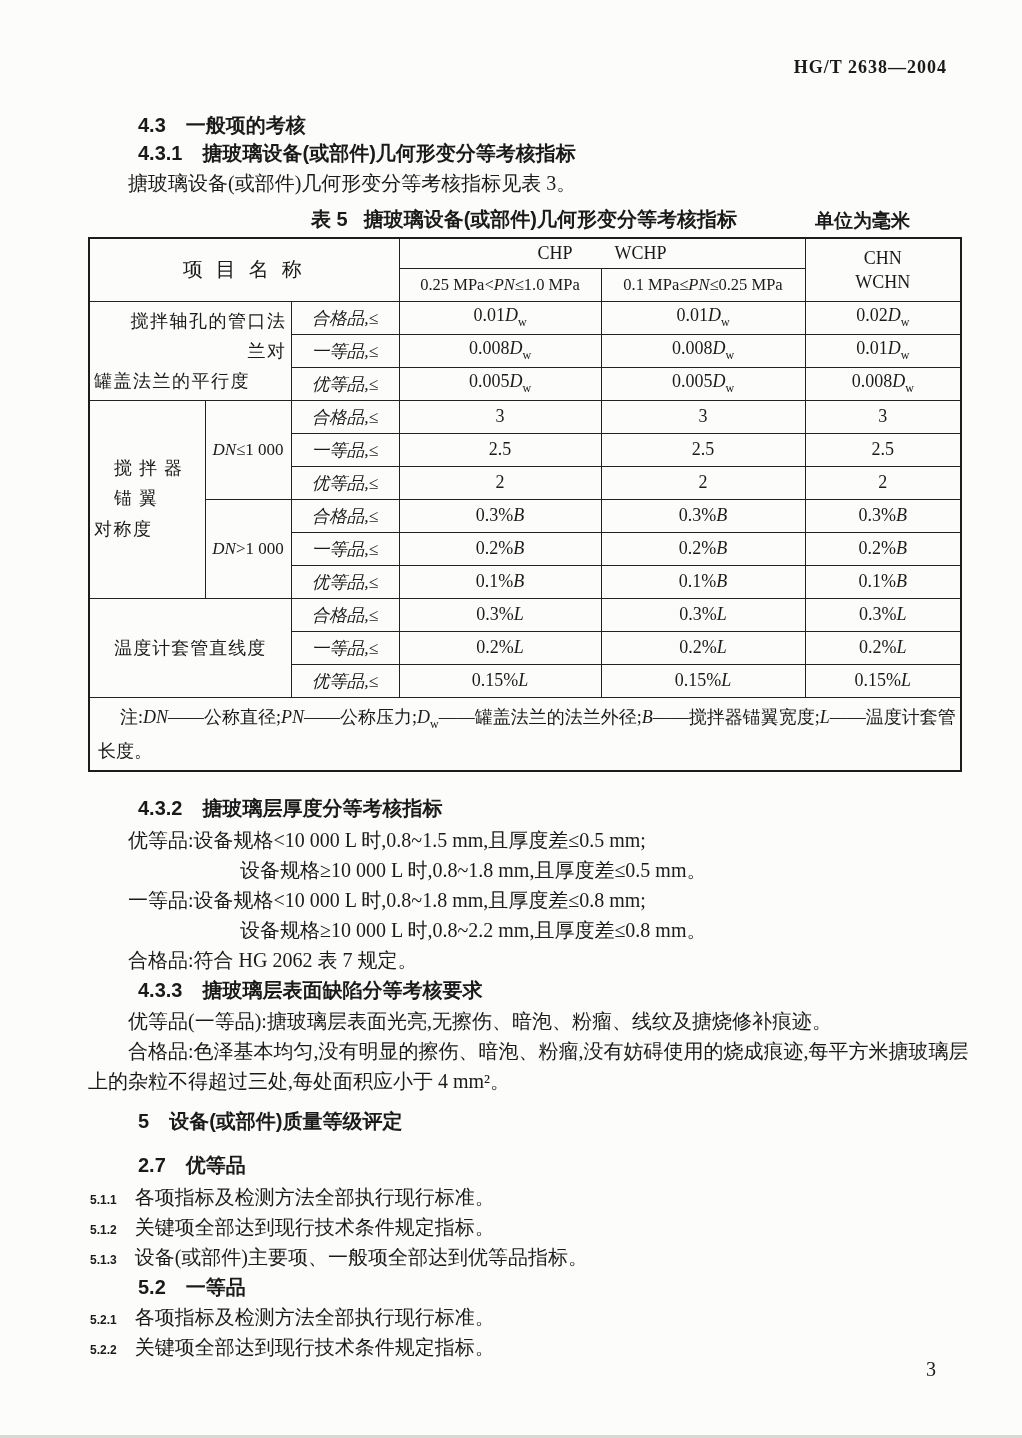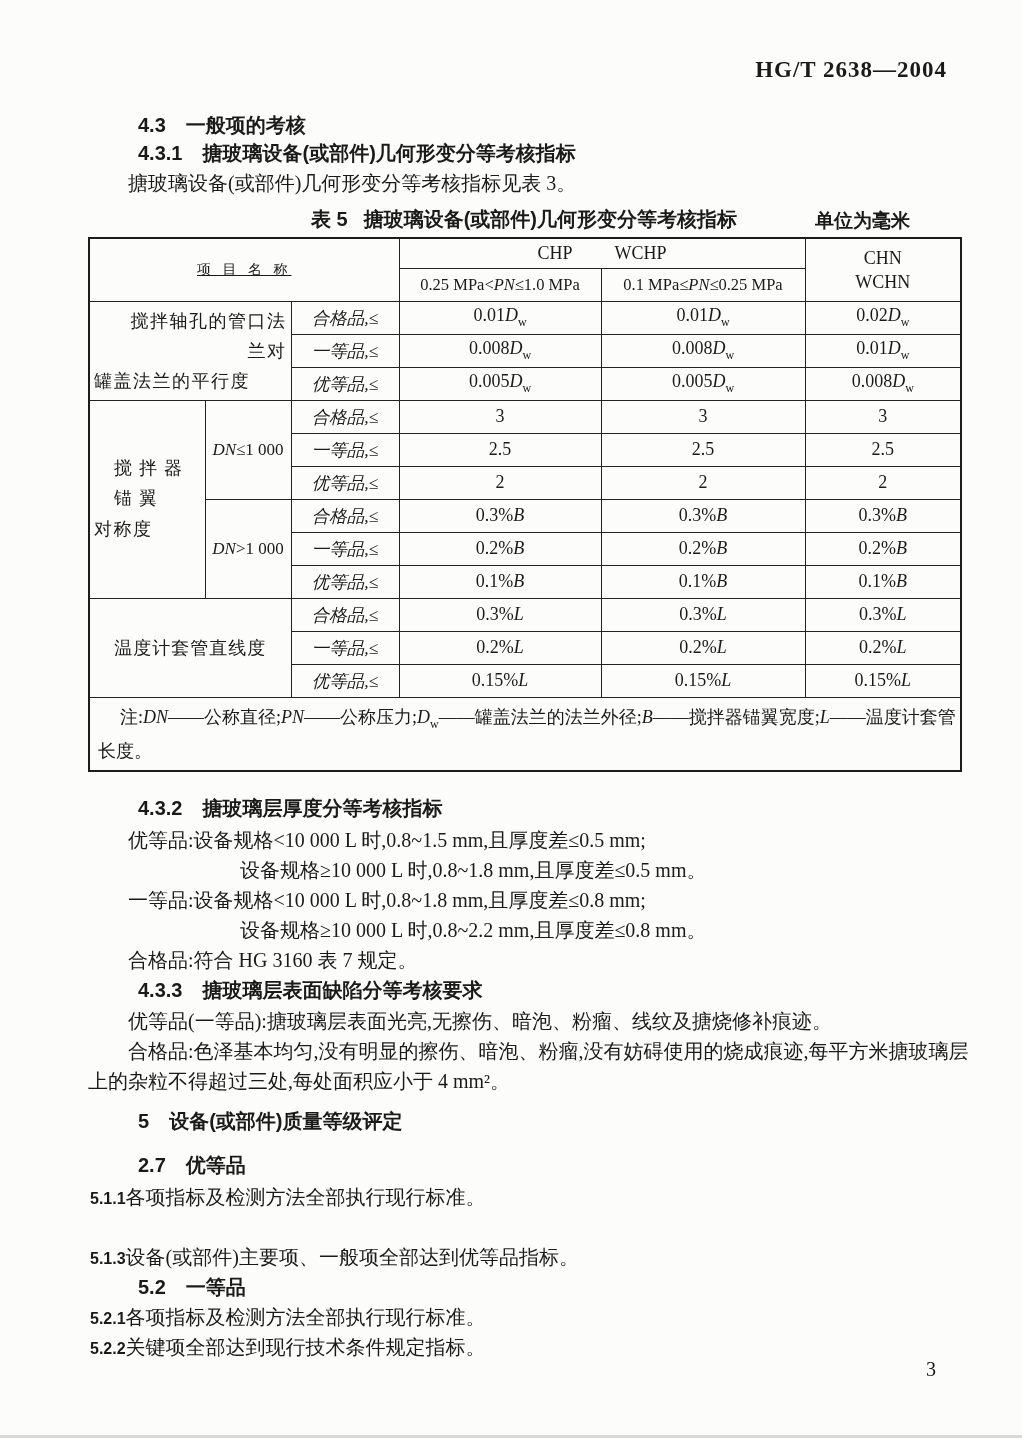--- a/index.html
+++ b/index.html
@@ -5,47 +5,47 @@
   html,body { margin:0; padding:0; background:#e8e8e6; }
   .page {
     position:relative; width:1022px; height:1438px; margin:0 auto;
     background:#fcfcfa; color:#1a1a1a; overflow:hidden;
     font-family:"Liberation Serif","DejaVu Serif",serif;
   }
   .abs { position:absolute; white-space:nowrap; }
   .hei { font-family:"Liberation Sans","DejaVu Sans",sans-serif; font-weight:700; }
   .song { font-family:"Liberation Serif","DejaVu Serif",serif; font-weight:400; }
 
-  .doc-number { top:57px; right:75px; font-size:23px; letter-spacing:1px;
+  .doc-number { top:57px; right:75px; font-size:18px; letter-spacing:1px;
     font-family:"Liberation Serif","DejaVu Serif",serif; font-weight:700; }
 
   .heading { left:90px; font-size:20px; }
   .heading .hnum { margin-right:20px;margin-left:48px; }
   .item-line { left:90px; font-size:20px; }
-  .item-line .hnum { font-size:16px; }
+  .item-line .hnum { font-size:12px; margin-right:18px; }
   .body-line { font-size:20px; }
   .ind1 { left:128px; }
   .ind2 { left:240px; }
   .ind0 { left:88px; }
 
   .caption { top:206px; left:88px; width:872px; text-align:center; font-size:20px; }
   .caption .cap-label { margin-right:16px; }
   .unit-note { top:208px; right:112px; font-size:19px; }
 
   table.t3 { position:absolute; top:237px; left:88px; width:872px;
     border-collapse:collapse; table-layout:fixed;
     border:2.5px solid #1c1c1c; }
   .t3 th, .t3 td { border:1.6px solid #222; padding:0 2px;
     text-align:center; vertical-align:middle; font-weight:400;
     font-size:18px; overflow:hidden; }
   .t3 .hdr1 { height:30px; font-size:18px; }
   .t3 .hdr2 { height:33px; }
   .t3 .sub { font-size:16.5px; white-space:nowrap; }
   .t3 tr.r { height:33px; }
-  .t3 .item-hd { font-size:14px; letter-spacing:4px;text-decoration:underline; }
+  .t3 .item-hd { font-size:20px; letter-spacing:4px; }
   .t3 .chp-gap { display:inline-block; width:42px; }
   .t3 .chn div { line-height:24px; }
   .t3 .name-cell { text-align:left; padding:0 4px; line-height:30px; letter-spacing:1.5px; font-size:18px; }
   .t3 .name-cell .nl-ind { margin-left:20px;text-align:right; }
   .t3 .g2 .sp { letter-spacing:7px; margin-left:20px;font-family:Liberation Mono, monospace; }
   .t3 .g3 { text-align:center; letter-spacing:1px; }
   .t3 .dn-cell { font-size:17px; white-space:nowrap; padding:0; }
   .t3 .grade { font-size:17.5px; white-space:nowrap;font-style:italic; }
   .t3 .val { font-size:18px; }
   .t3 .val i, .t3 .dn-cell i, .sub i { font-family:"Liberation Serif","DejaVu Serif",serif; }
@@ -199,39 +199,42 @@
   </tbody>
     </table>
 
   <div class="abs heading hei" style="top:795px">
     <span class="hnum">4.3.2</span><span>搪玻璃层厚度分等考核指标</span>
   </div>
   <div class="abs body-line ind1" style="top:827px">优等品:设备规格&lt;10 000 L 时,0.8~1.5 mm,且厚度差≤0.5 mm;</div>
   <div class="abs body-line ind2" style="top:857px">设备规格≥10 000 L 时,0.8~1.8 mm,且厚度差≤0.5 mm。</div>
   <div class="abs body-line ind1" style="top:887px">一等品:设备规格&lt;10 000 L 时,0.8~1.8 mm,且厚度差≤0.8 mm;</div>
   <div class="abs body-line ind2" style="top:917px">设备规格≥10 000 L 时,0.8~2.2 mm,且厚度差≤0.8 mm。</div>
-  <div class="abs body-line ind1" style="top:947px">合格品:符合 HG 3160 表 7 规定。</div>
+  <div class="abs body-line ind1" style="top:947px">合格品:符合 HG 2062 表 7 规定。</div>
 
   <div class="abs heading hei" style="top:977px">
     <span class="hnum">4.3.3</span><span>搪玻璃层表面缺陷分等考核要求</span>
   </div>
   <div class="abs body-line ind1" style="top:1038px">合格品:色泽基本均匀,没有明显的擦伤、暗泡、粉瘤,没有妨碍使用的烧成痕迹,每平方米搪玻璃层</div>
   <div class="abs body-line ind1" style="top:1008px">优等品(一等品):搪玻璃层表面光亮,无擦伤、暗泡、粉瘤、线纹及搪烧修补痕迹。</div>
   <div class="abs body-line ind0" style="top:1068px">上的杂粒不得超过三处,每处面积应小于 4 mm²。</div>
 
   <div class="abs heading hei" style="top:1108px">
     <span class="hnum">5</span><span>设备(或部件)质量等级评定</span>
   </div>
 
   <div class="abs heading hei" style="top:1152px">
     <span class="hnum">2.7</span><span>优等品</span>
   </div>
   <div class="abs item-line" style="top:1184px">
     <span class="hnum hei">5.1.1</span><span class="song">各项指标及检测方法全部执行现行标准。</span>
   </div>
+  <div class="abs item-line" style="top:1214px">
+    <span class="hnum hei">5.1.2</span><span class="song">关键项全部达到现行技术条件规定指标。</span>
+  </div>
   <div class="abs item-line" style="top:1244px">
     <span class="hnum hei">5.1.3</span><span class="song">设备(或部件)主要项、一般项全部达到优等品指标。</span>
   </div>
 
   <div class="abs heading hei" style="top:1274px">
     <span class="hnum">5.2</span><span>一等品</span>
   </div>
   <div class="abs item-line" style="top:1304px">
     <span class="hnum hei">5.2.1</span><span class="song">各项指标及检测方法全部执行现行标准。</span>
   </div>

